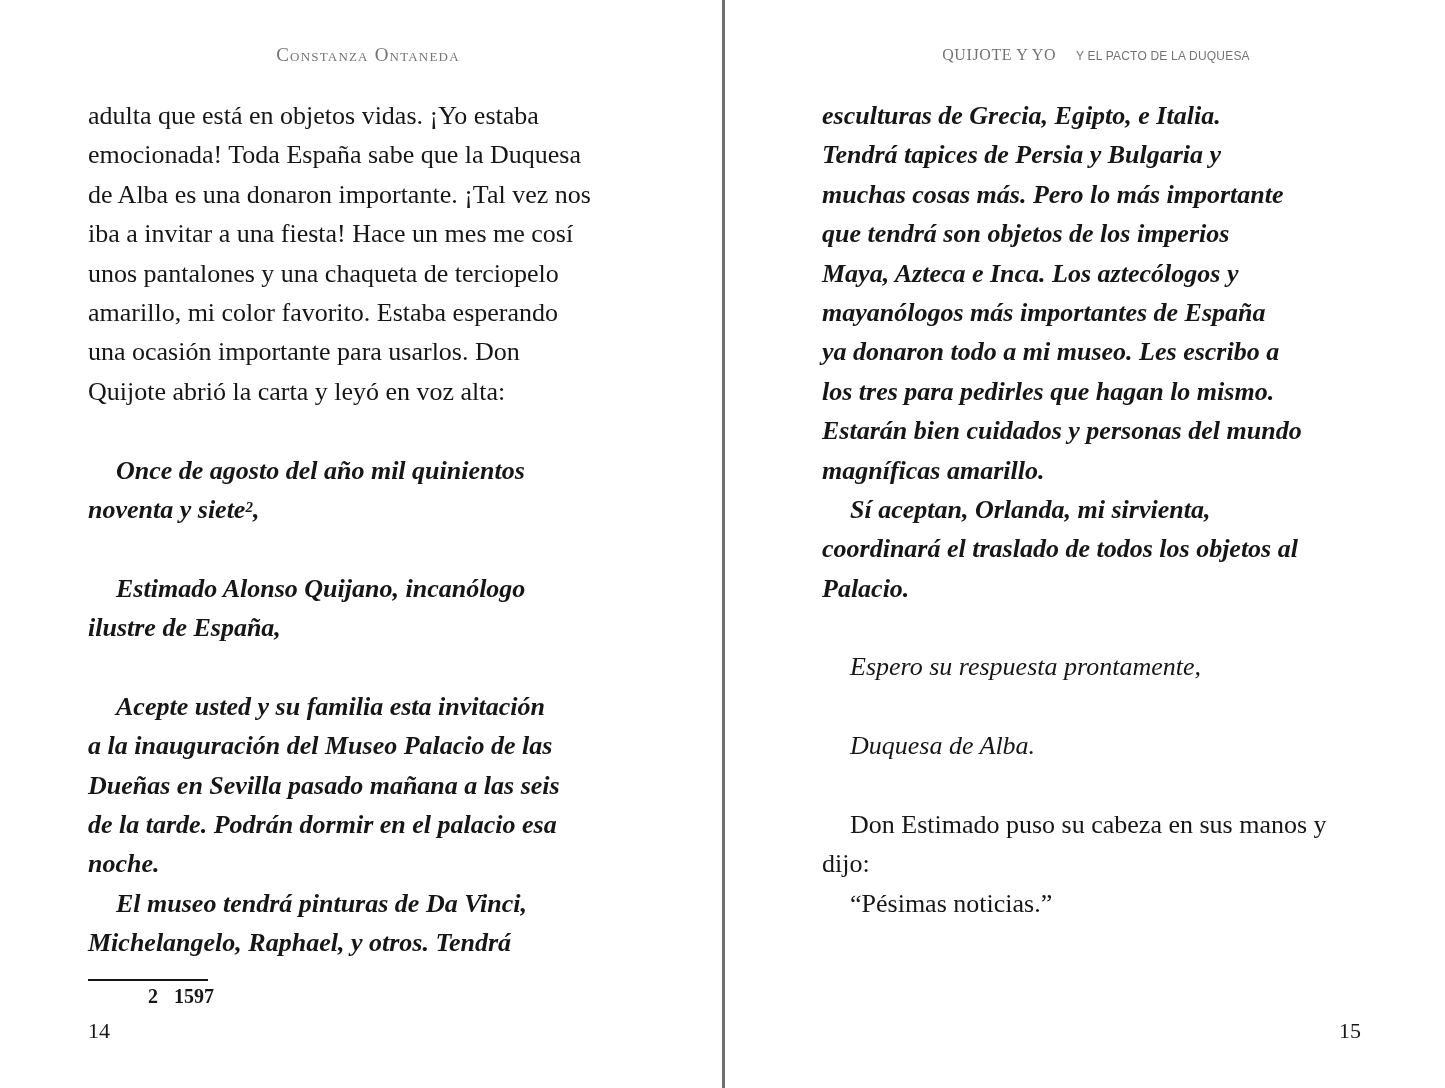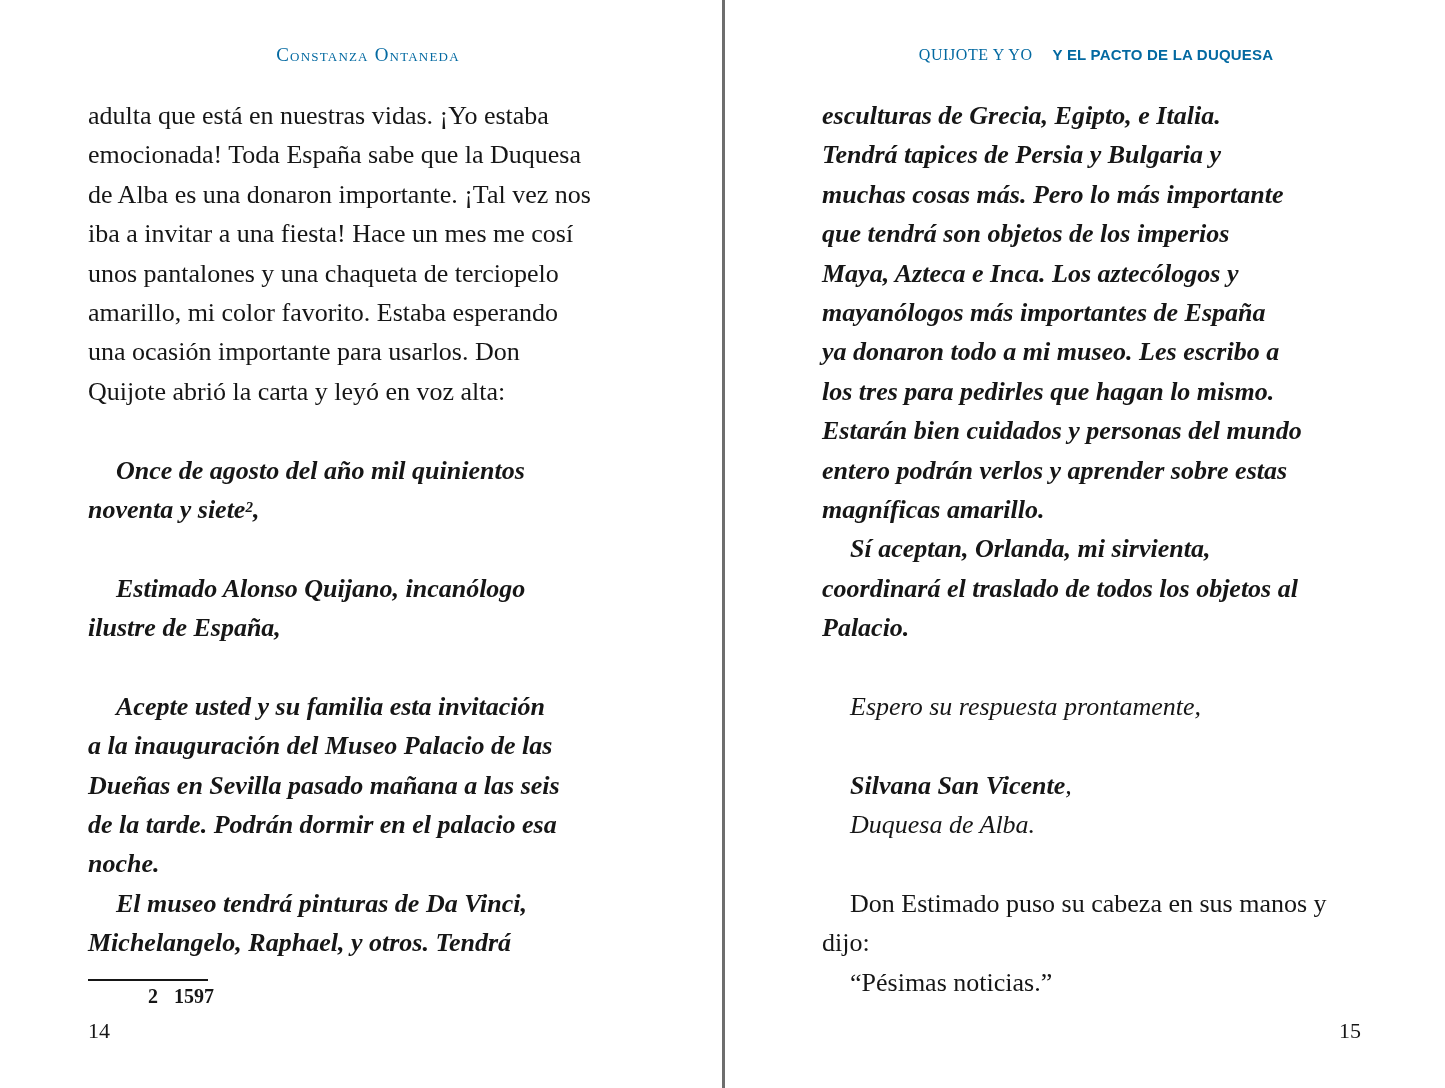--- a/index.html
+++ b/index.html
@@ -9,30 +9,30 @@
   }
   .gutter{
     position:absolute;left:722px;top:0;width:3px;height:1088px;
     background:#6e6e6e;
   }
   .page{position:absolute;top:44px;}
   .page.left{left:88px;width:560px;}
   .page.right{left:822px;width:548px;}
   .running-header{
     text-align:center;height:22px;line-height:22px;margin-bottom:30px;
-    color:#0369a1;white-space:nowrap;
+    color:#737373;white-space:nowrap;
   }
   .rh-smallcaps{
     font-variant:small-caps;font-size:19px;letter-spacing:1.2px;
   }
   .rh-title{
     font-family:"Liberation Serif", serif;font-size:16px;letter-spacing:0.6px;
   }
   .rh-sub{
-    font-family:"Liberation Sans", sans-serif;font-weight:700;font-size:15px;
+    font-family:"Liberation Sans", sans-serif;font-weight:400;font-size:12px;
     letter-spacing:0.2px;margin-left:20px;
   }
   .ln{height:39.4px;line-height:39.4px;font-size:26px;white-space:nowrap;}
   .gap{height:39.4px;}
   .rn{font-weight:400;font-style:normal;}
   .li{font-style:italic;font-weight:700;}
   .li-md{font-style:italic;font-weight:400;}
   .ind{padding-left:28px;}
   sup.fn-ref{font-size:15px;line-height:0;vertical-align:6px;}
   .footnote-block{margin-top:16px;}
@@ -44,21 +44,21 @@
   .pagenum.pn-right{right:84px;}
 </style>
 </head>
 <body>
 
 <div class="gutter"></div>
 
 <div class="page left">
   <div class="running-header rh-smallcaps">Constanza Ontaneda</div>
 
-  <div class="ln rn">adulta que está en nuestras vidas. ¡Yo estaba</div>
+  <div class="ln rn">adulta que está en objetos vidas. ¡Yo estaba</div>
   <div class="ln rn">emocionada! Toda España sabe que la Duquesa</div>
   <div class="ln rn">de Alba es una donaron importante. ¡Tal vez nos</div>
   <div class="ln rn">iba a invitar a una fiesta! Hace un mes me cosí</div>
   <div class="ln rn">unos pantalones y una chaqueta de terciopelo</div>
   <div class="ln rn">amarillo, mi color favorito. Estaba esperando</div>
   <div class="ln rn">una ocasión importante para usarlos. Don</div>
   <div class="ln rn">Quijote abrió la carta y leyó en voz alta:</div>
 
   <div class="gap"></div>
 
@@ -93,34 +93,32 @@
 
   <div class="ln li">esculturas de Grecia, Egipto, e Italia.</div>
   <div class="ln li">Tendrá tapices de Persia y Bulgaria y</div>
   <div class="ln li">muchas cosas más. Pero lo más importante</div>
   <div class="ln li">que tendrá son objetos de los imperios</div>
   <div class="ln li">Maya, Azteca e Inca. Los aztecólogos y</div>
   <div class="ln li">mayanólogos más importantes de España</div>
   <div class="ln li">ya donaron todo a mi museo. Les escribo a</div>
   <div class="ln li">los tres para pedirles que hagan lo mismo.</div>
   <div class="ln li">Estarán bien cuidados y personas del mundo</div>
-  <div class="ln li">entero podrán verlos y aprender sobre estas</div>
   <div class="ln li">magníficas amarillo.</div>
 
   <div class="ln li ind">Sí aceptan, Orlanda, mi sirvienta,</div>
   <div class="ln li">coordinará el traslado de todos los objetos al</div>
   <div class="ln li">Palacio.</div>
 
   <div class="gap"></div>
 
   <div class="ln li-md ind">Espero su respuesta prontamente,</div>
 
   <div class="gap"></div>
 
-  <div class="ln ind"><span class="li">Silvana San Vicente</span><span class="li-md">,</span></div>
   <div class="ln li-md ind">Duquesa de Alba.</div>
 
   <div class="gap"></div>
 
   <div class="ln rn ind">Don Estimado puso su cabeza en sus manos y</div>
   <div class="ln rn">dijo:</div>
   <div class="ln rn ind">“Pésimas noticias.”</div>
 </div>
 
 <div class="pagenum pn-right rn">15</div>

